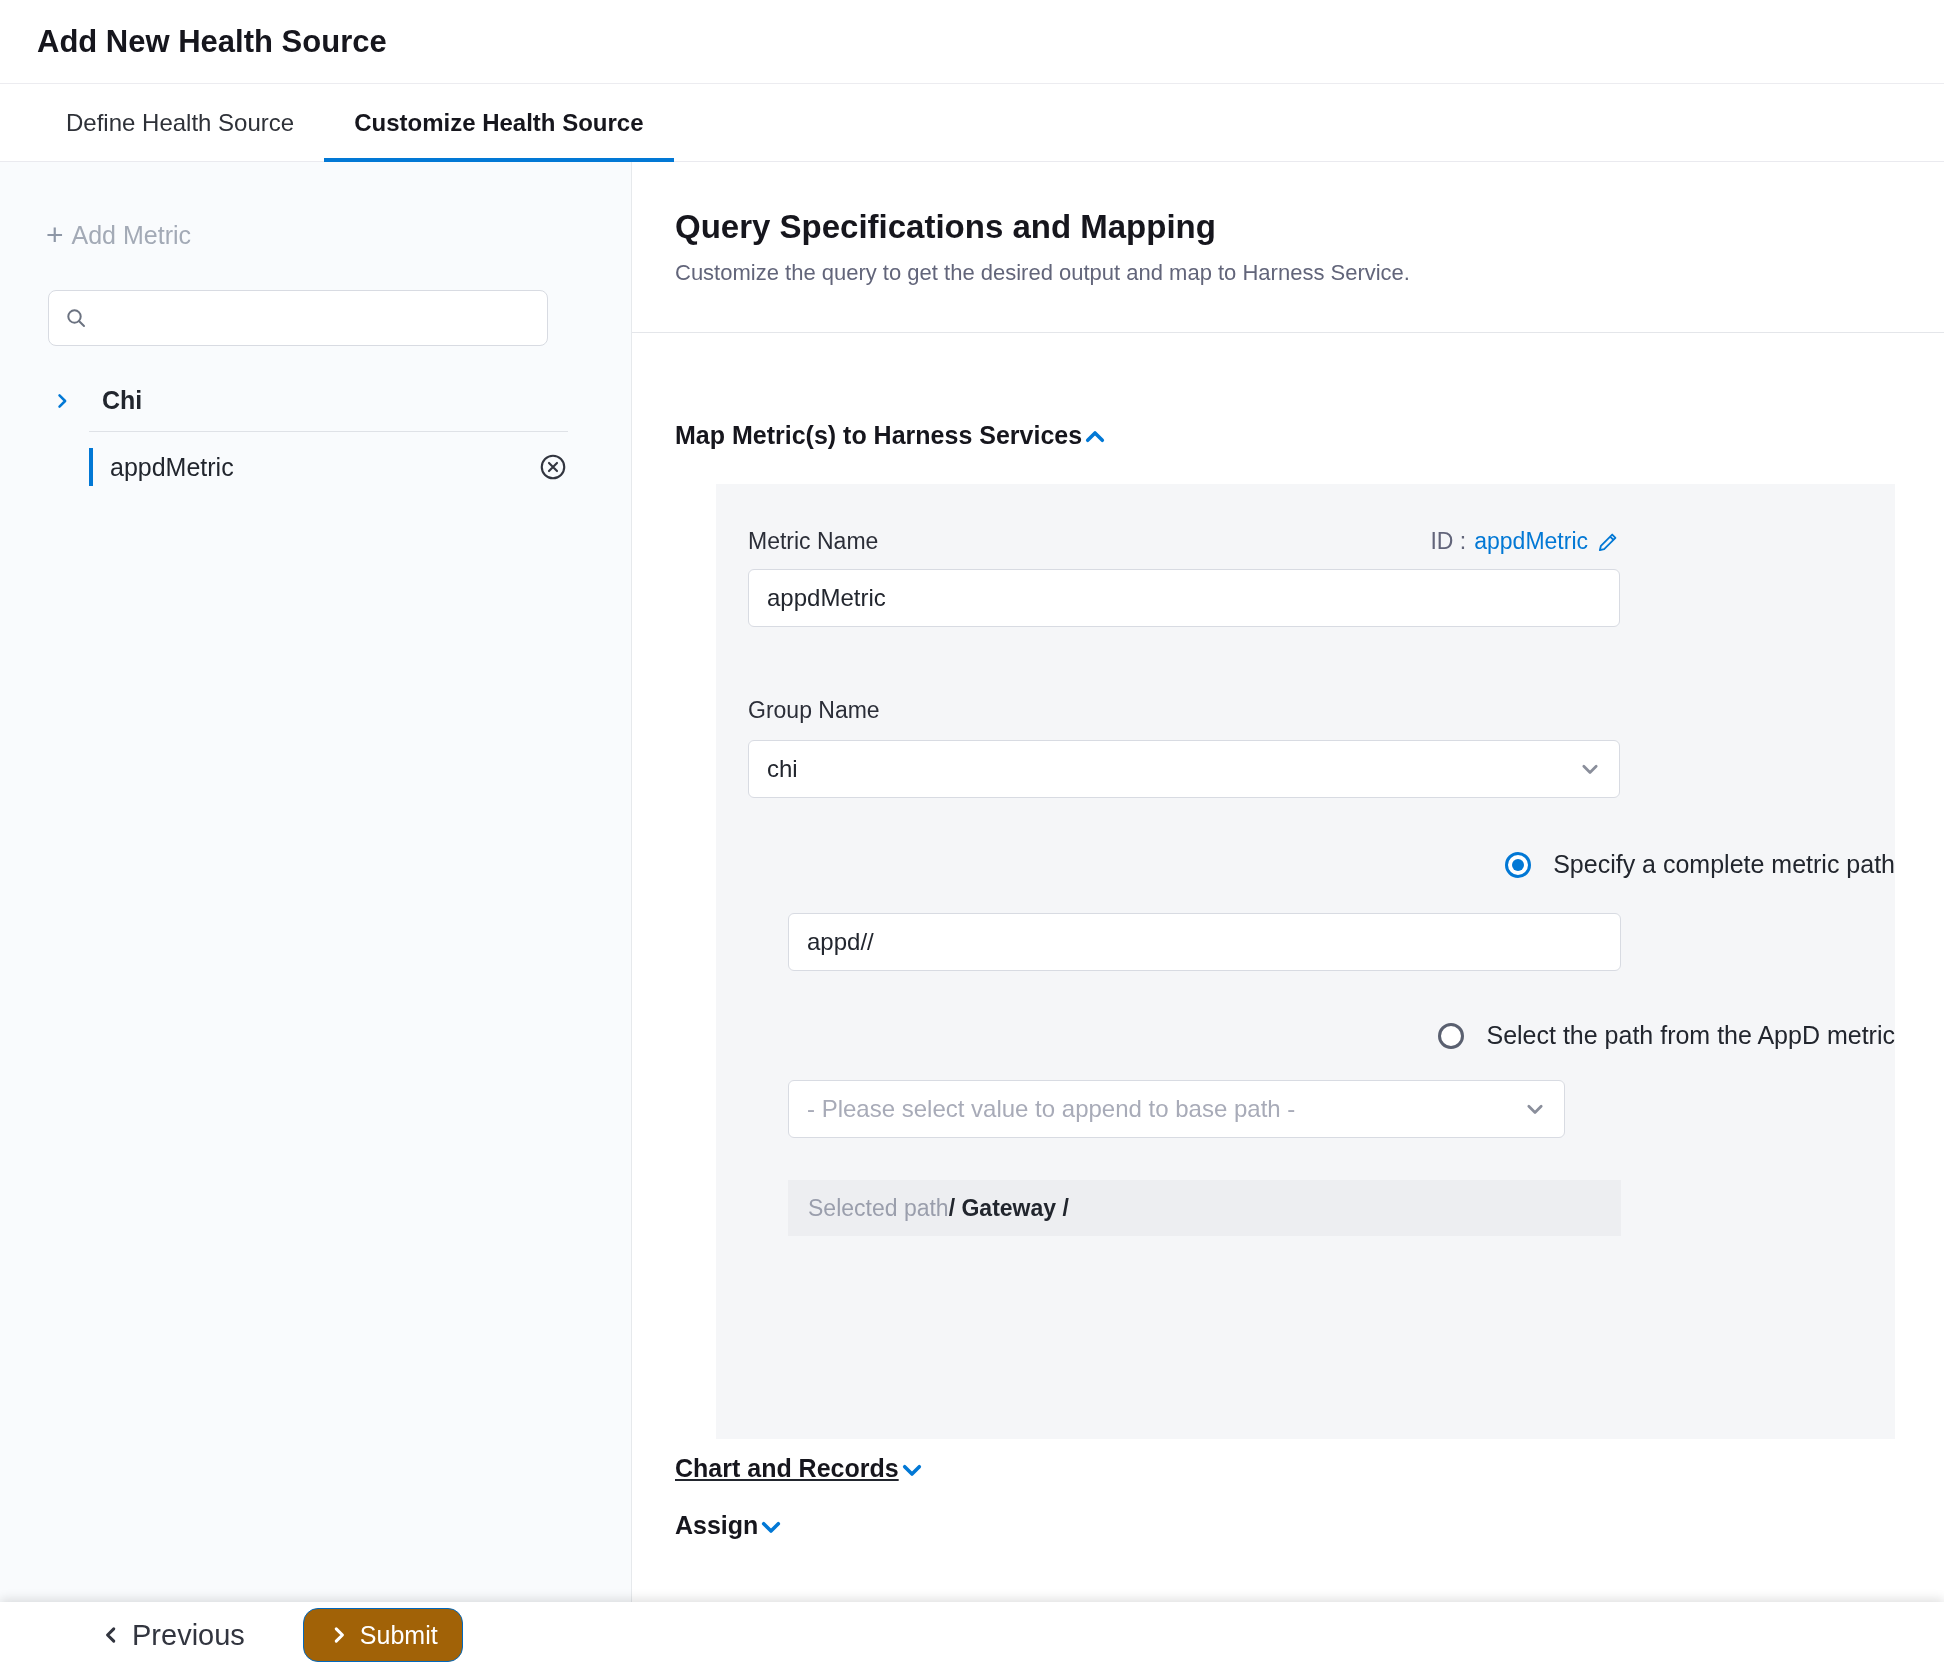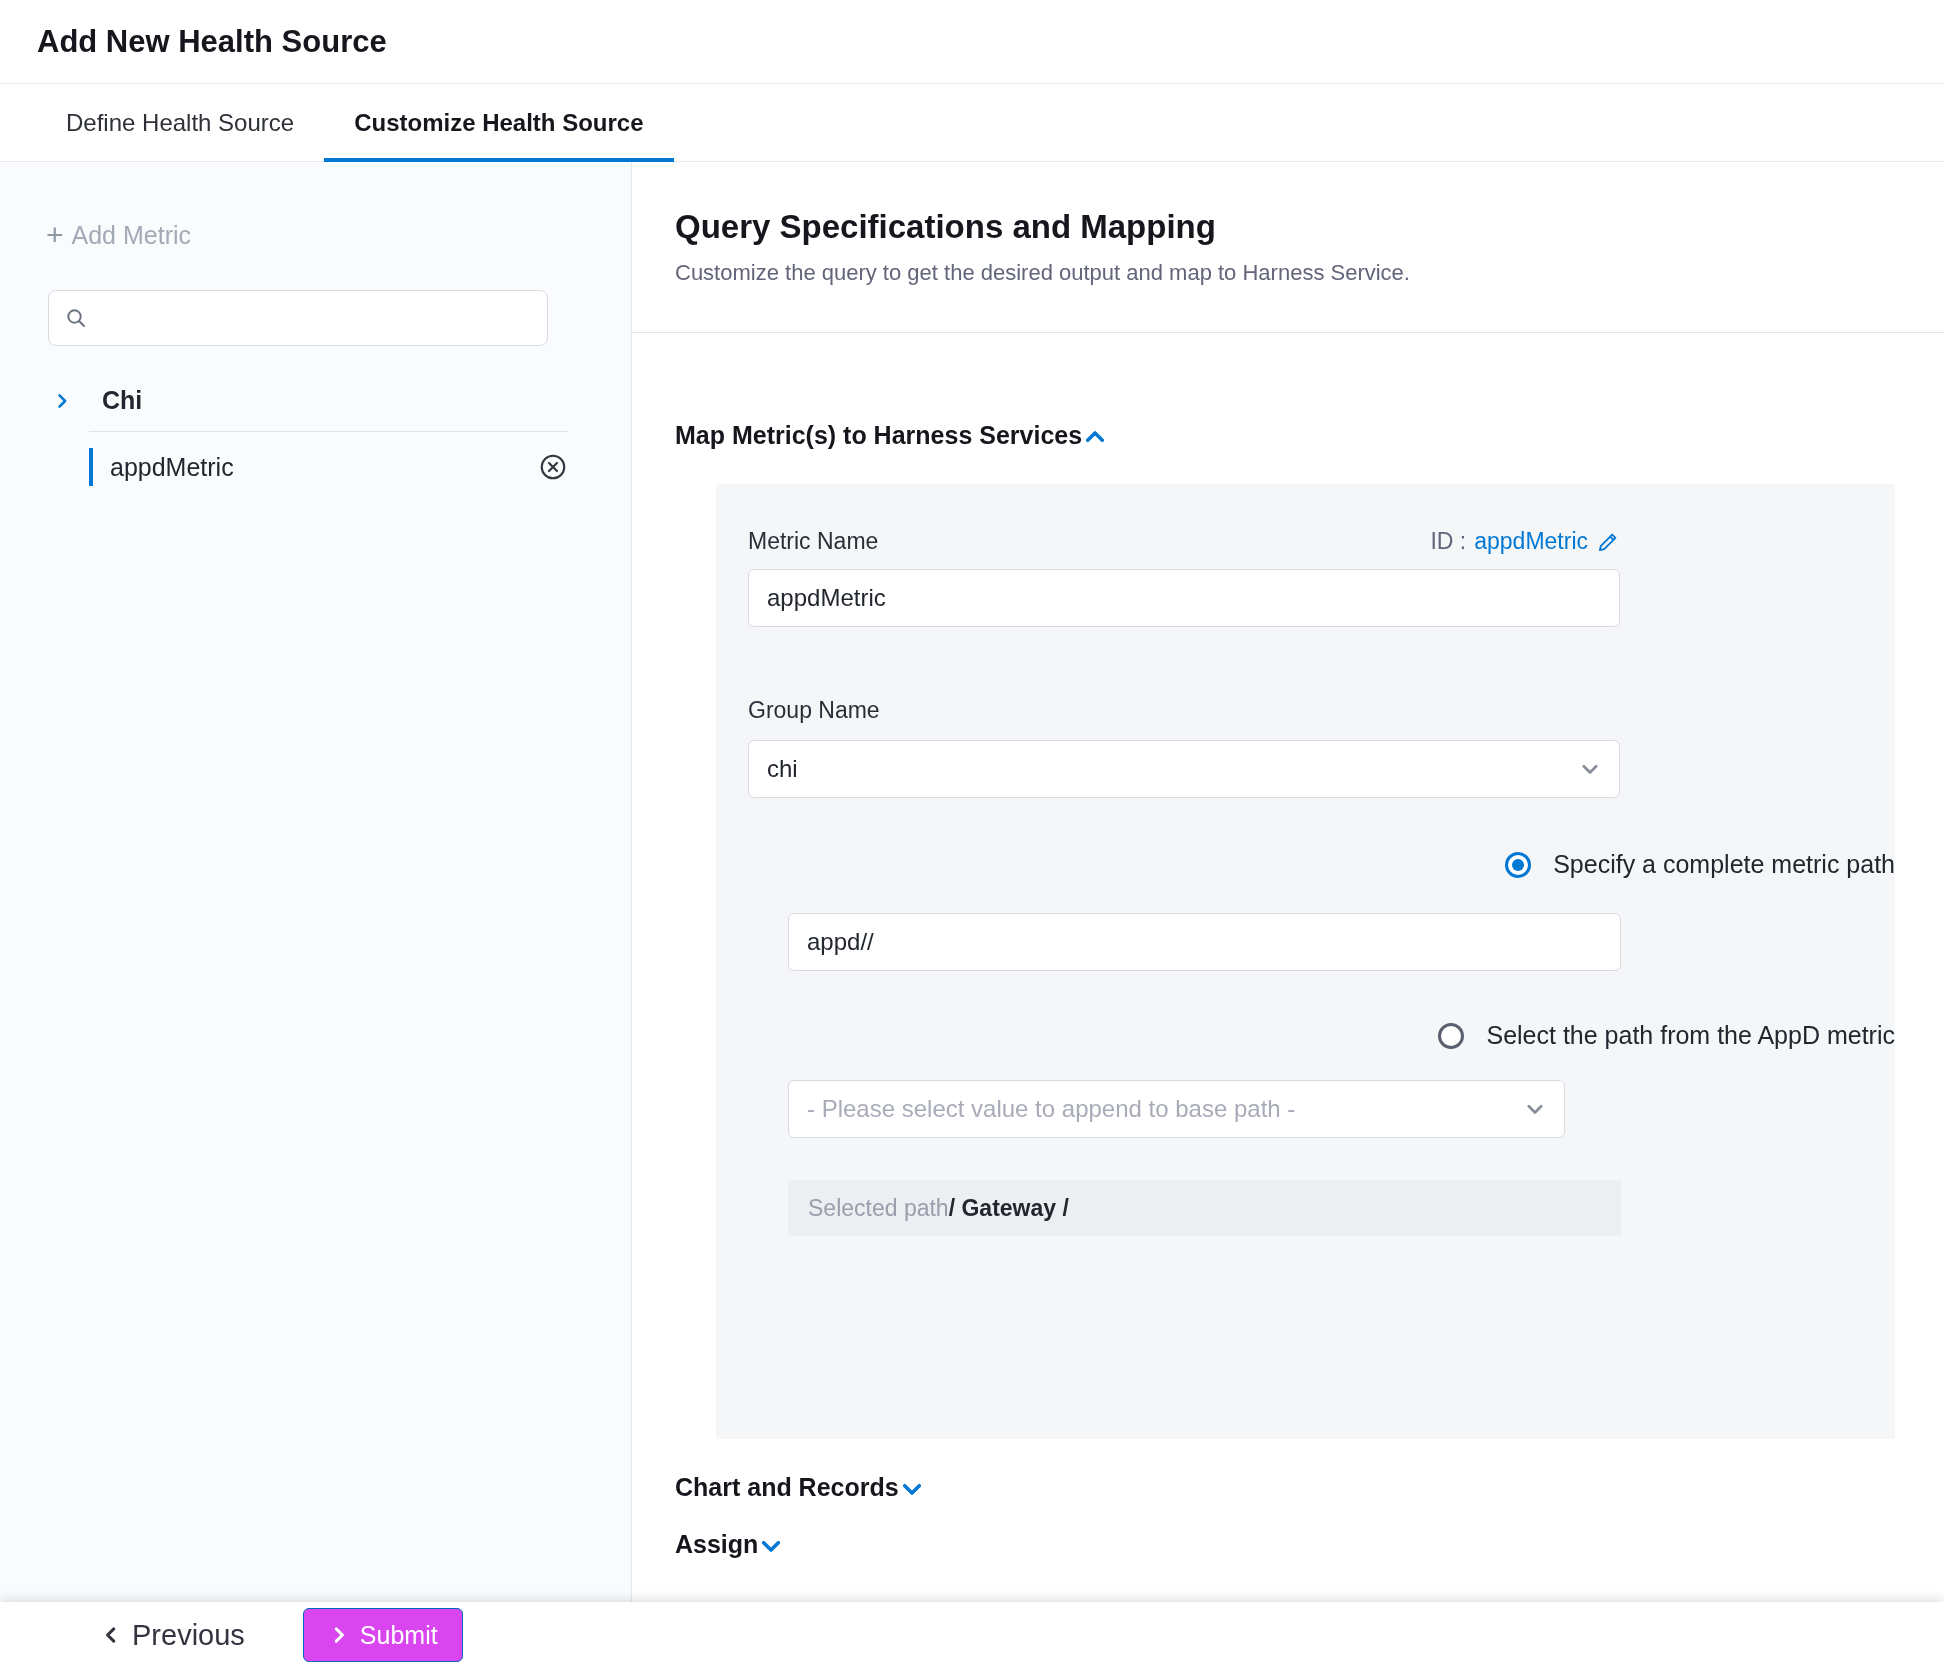--- a/index.html
+++ b/index.html
@@ -76,30 +76,30 @@
   .indent { margin-left:40px; }
   .path-input { width:833px; margin-top:34px; }
   .base-label { margin-top:48px; font-size:24px; color:#969aa8; }
   .base-select { width:777px; margin-top:30px; }
   .placeholder { color:#a8abb8; }
   .selected-bar { width:833px; height:56px; margin-top:42px; background:#edeef1;
                   display:flex; align-items:center; padding:0 20px; }
   .selected-bar .sp-label { font-size:23px; color:#9a9eac; }
   .selected-bar .sp-value { font-size:23px; font-weight:bold; color:#22262e; }
 
-  .section-head.chart { margin-top:34px; }
+  .section-head.chart { margin-top:15px;text-decoration:underline; }
   .section-head.assign { margin-top:28px; }
 
   
   .footer { height:66px; flex:none; background:#fff; display:flex; align-items:center;
             padding-left:100px; box-shadow:0 -3px 10px rgba(0,0,0,0.12); position:relative; z-index:5; }
   .prev-btn { display:flex; align-items:center; gap:10px; font-size:29px; color:#32353f;
               background:none; border:none; cursor:pointer; font-family:"Liberation Sans", sans-serif; }
   .submit-btn { display:flex; align-items:center; gap:10px; margin-left:58px; height:54px;
-                padding:0 24px; background:#d946ef; border:1px solid #0268bd; border-radius:6px;
+                padding:0 24px; background:#a16207; border:1px solid #0268bd; border-radius:15px;
                 color:#fff; font-size:25px; cursor:pointer; font-family:"Liberation Sans", sans-serif; }
 
   
   .chev { display:block; }
   .chev-up { transform:rotate(180deg); }
   .chev-right { transform:rotate(-90deg); }
   .chev-left { transform:rotate(90deg); }
   .blue-ic { color:#0278d5; }
   .gray-ic { color:#8a8e9b; }
   .dark-ic { color:#32353f; }

